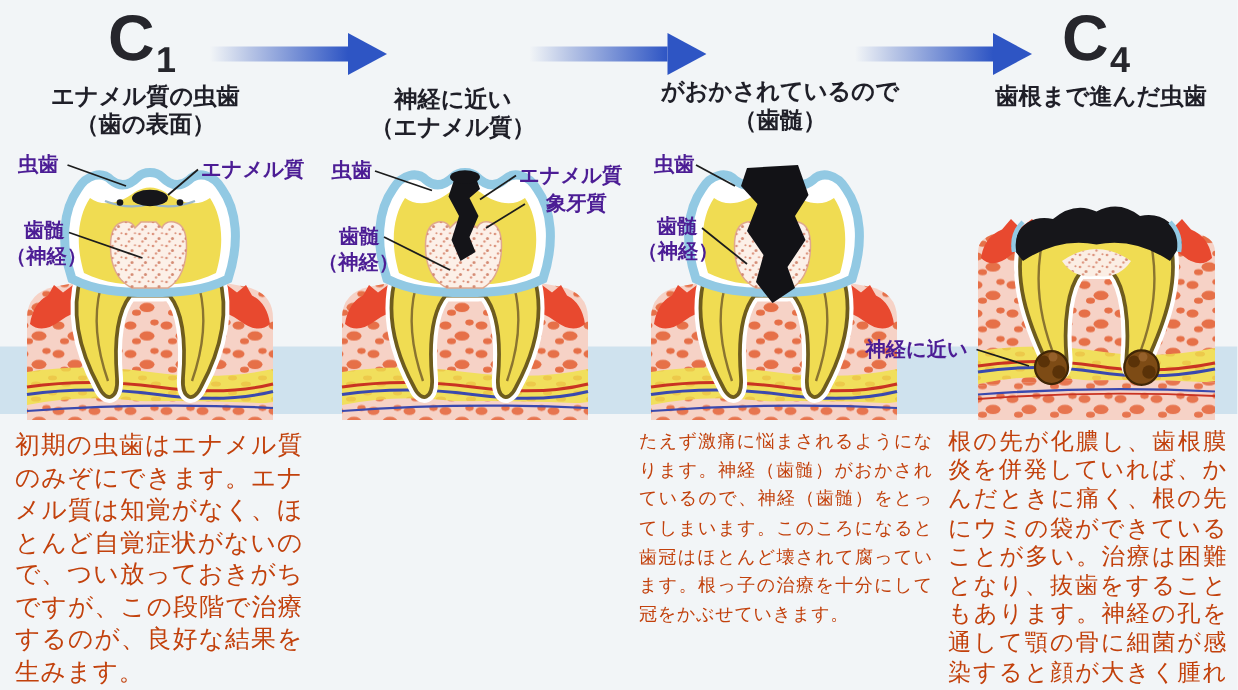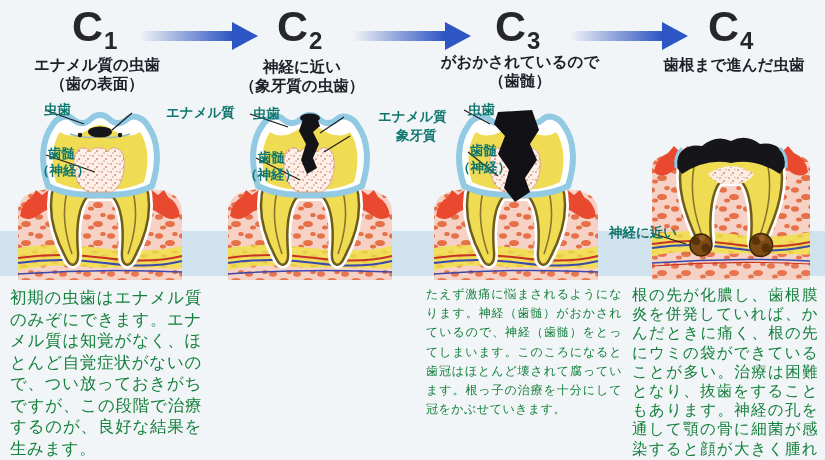--- a/index.html
+++ b/index.html
@@ -4,22 +4,22 @@
 <style>
   html,body{margin:0;padding:0;}
   body{font-family:"Liberation Sans","DejaVu Sans",sans-serif;background:#ffffff;}
   #page{position:relative;width:825px;height:460px;background:#f2f5f7;overflow:hidden;padding-left:12px;}
   .band{position:absolute;left:0;top:231px;width:825px;height:45px;background:#cfe2ee;}
   .stage-header{position:absolute;top:2px;color:#26262c;font-weight:bold;font-size:43px;letter-spacing:0;}
   .stage-header .sub{font-size:24px;vertical-align:-8px;margin-left:1px;}
   .arrow{position:absolute;top:19px;}
   .stage-title{position:absolute;width:200px;text-align:center;color:#1f1f28;font-weight:bold;font-size:15.5px;line-height:19px;}
   .tooth{position:absolute;}
-  .dlabel{position:absolute;color:#0f766e;font-weight:bold;font-size:13.5px;line-height:16px;white-space:nowrap;margin-left:32px;}
-  .para{position:absolute;color:#15803d;text-align:justify;letter-spacing:0.5px;}
+  .dlabel{position:absolute;color:#4c1d95;font-weight:bold;font-size:13.5px;line-height:16px;white-space:nowrap;}
+  .para{position:absolute;color:#c2410c;text-align:justify;letter-spacing:0.5px;}
   #p1,#p2{font-size:16.5px;line-height:21.5px;}
   #p3{font-size:12px;line-height:19.2px;}
   #p4{font-size:15.5px;line-height:19.2px;}
   #leaders{position:absolute;left:0;top:0;pointer-events:none;}
 </style>
 </head>
 <body>
 
 <div id="page">
 
@@ -45,22 +45,20 @@
         <stop offset="0" stop-color="#f2f5f7"></stop>
         <stop offset="0.28" stop-color="#b9c6e6"></stop>
         <stop offset="1" stop-color="#2e55c4"></stop>
       </linearGradient>
     </defs>
   </svg>
 
   <div class="band"></div>
 
   <div class="stage-header" style="left:72px"><span>C</span><span class="sub">1</span></div>
-  <div class="stage-header" style="left:277px"><span>C</span><span class="sub">2</span></div>
-  <div class="stage-header" style="left:495px"><span>C</span><span class="sub">3</span></div>
   <div class="stage-header" style="left:708px"><span>C</span><span class="sub">4</span></div>
 
   <svg class="arrow" style="left:140px" width="118" height="34">
       <rect x="0" y="12" width="92" height="10" fill="url(#arrowG)"></rect>
       <polygon points="92,3 118,17 92,31" fill="#2e55c4"></polygon>
     </svg>
   <svg class="arrow" style="left:353px" width="118" height="34">
       <rect x="0" y="12" width="92" height="10" fill="url(#arrowG)"></rect>
       <polygon points="92,3 118,17 92,31" fill="#2e55c4"></polygon>
     </svg>
@@ -68,21 +66,21 @@
       <rect x="0" y="12" width="92" height="10" fill="url(#arrowG)"></rect>
       <polygon points="92,3 118,17 92,31" fill="#2e55c4"></polygon>
     </svg>
 
   <div class="stage-title" style="left:-3px;top:55px">
       <div>エナメル質の虫歯</div>
       <div>（歯の表面）</div>
     </div>
   <div class="stage-title" style="left:202px;top:57px">
       <div>神経に近い</div>
-      <div>（象牙質の虫歯）</div>
+      <div>（エナメル質）</div>
     </div>
   <div class="stage-title" style="left:420px;top:52px">
       <div>がおかされているので</div>
       <div>（歯髄）</div>
     </div>
   <div class="stage-title" style="left:634px;top:55px">
       <div>歯根まで進んだ虫歯</div>
     </div>
 
   <svg class="tooth" style="left:10px;top:98px" width="180" height="184" viewBox="0 0 180 184">

